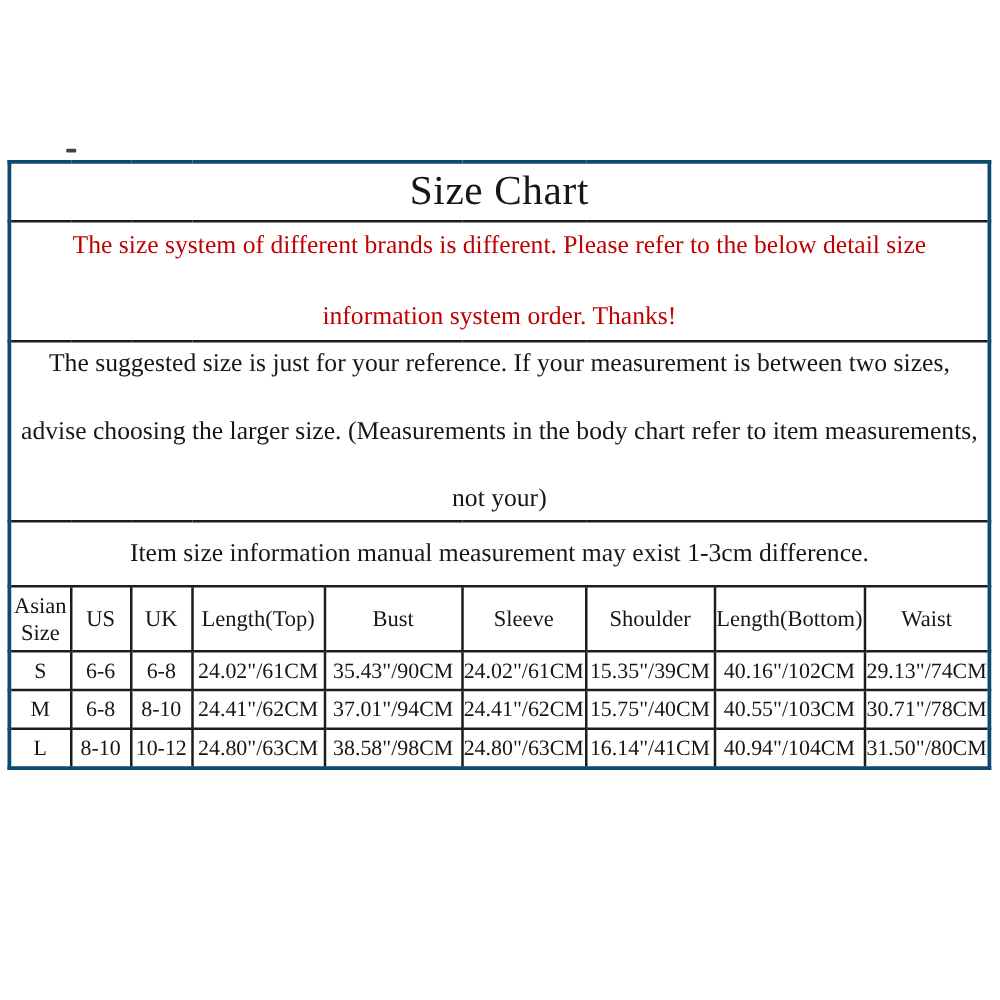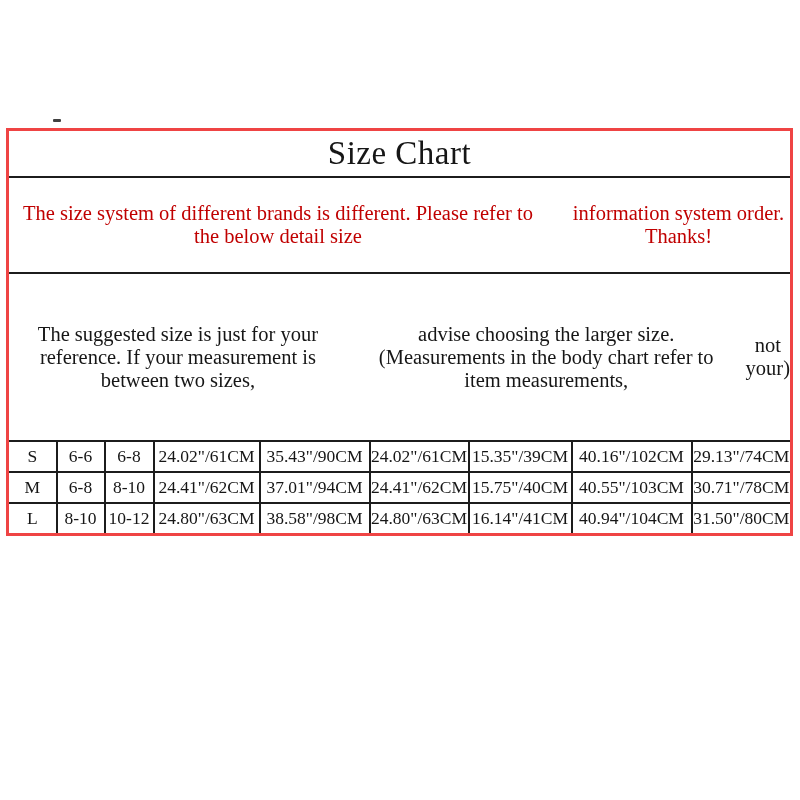--- a/index.html
+++ b/index.html
@@ -25,21 +25,21 @@
   }
   .chart-wrap {
     position: absolute;
     left: 6px;
     top: 128px;
   }
   table.size-chart {
     border-collapse: collapse;
     table-layout: fixed;
     width: 785px;
-    border: 3px solid #ef4444;
+    border: 3px solid #0c4a6e;
   }
   table.size-chart td,
   table.size-chart th {
     border: 2px solid #1c1c1c;
     padding: 0;
     text-align: center;
     vertical-align: middle;
     font-weight: normal;
     color: #161616;
     overflow: hidden;
@@ -48,28 +48,28 @@
     height: 45px;
     font-size: 33px;
     font-weight: bold;
     letter-spacing: 0.5px;
   }
   .notice-cell {
     font-size: 20.5px;
   }
   .notice-stack {
     display: flex;
-    flex-direction: row;
+    flex-direction: column;
     justify-content: space-around;
     align-items: center;
     width: 100%;
     gap: 20px;
   }
   .notice-stack.h-red   { height: 94px; }
-  .notice-stack.h-advice{ height: 166px; }
+  .notice-stack.h-advice{ height: 142px; }
   .red-text { color: #c00000; }
   .note-cell {
     height: 50px;
     font-size: 20.5px;
   }
   tr.header-row th {
     height: 50px;
     font-size: 18px;
     line-height: 1.25;
   }
@@ -114,21 +114,35 @@
       <tr>
         <td colspan="9" class="notice-cell">
           <div class="notice-stack h-advice">
             <div>The suggested size is just for your reference. If your measurement is between two sizes,</div>
             <div>advise choosing the larger size. (Measurements in the body chart refer to item measurements,</div>
             <div>not your)</div>
           </div>
         </td>
       </tr>
 
+      <tr>
+        <td colspan="9" class="note-cell">Item size information manual measurement may exist 1-3cm difference.</td>
+      </tr>
 
+      <tr class="header-row">
+        <th>Asian Size</th>
+        <th>US</th>
+        <th>UK</th>
+        <th>Length(Top)</th>
+        <th>Bust</th>
+        <th>Sleeve</th>
+        <th>Shoulder</th>
+        <th>Length(Bottom)</th>
+        <th>Waist</th>
+      </tr>
 
       <tr class="data-row">
         <td>S</td>
         <td>6-6</td>
         <td>6-8</td>
         <td>24.02"/61CM</td>
         <td>35.43"/90CM</td>
         <td>24.02"/61CM</td>
         <td>15.35"/39CM</td>
         <td>40.16"/102CM</td>

